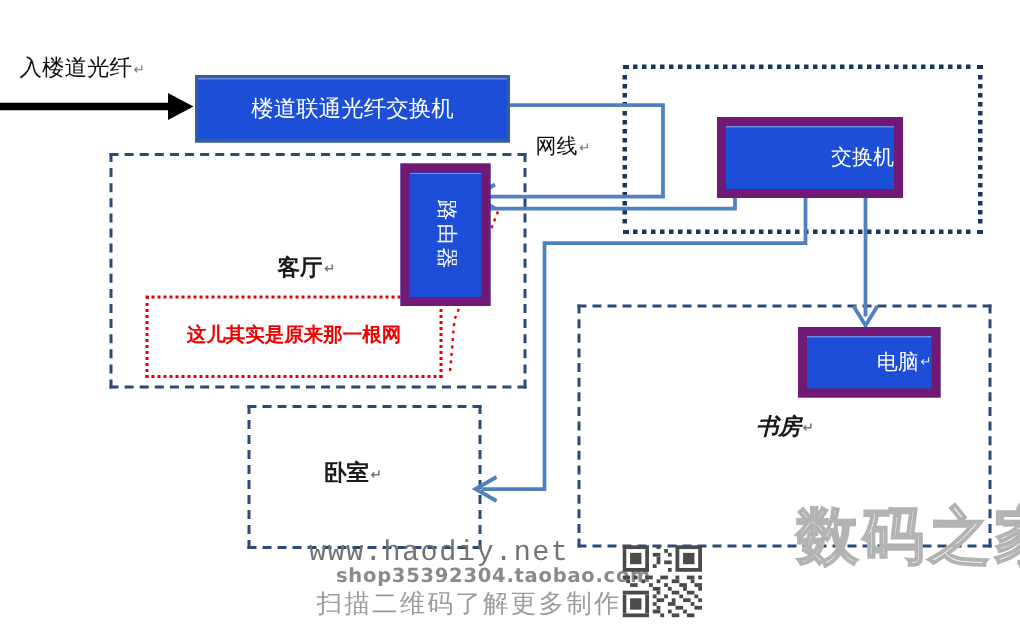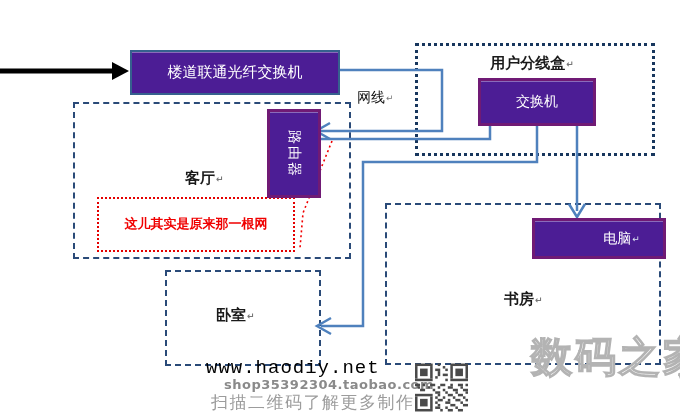--- a/index.html
+++ b/index.html
@@ -7,76 +7,76 @@
        font-family:"DejaVu Sans","Liberation Sans",sans-serif;}
   .canvas{position:relative;width:680px;height:420px;background:#fff;}
 
   
   .room{position:absolute;background:transparent;z-index:1;}
   .room.dash{border:2px dashed #2a4a78;}
   .room.dots{border:3px dotted #17365d;}
   .room-label{position:absolute;font-size:15px;font-weight:bold;color:#1a1a1a;z-index:3;white-space:nowrap;}
 
   
-  .node{position:absolute;background:#4c1d95;color:#ffffff;display:flex;
+  .node{position:absolute;background:#1d4ed8;color:#ffffff;display:flex;
         align-items:center;justify-content:center;z-index:10;
         box-shadow:inset 0 1px 0 rgba(255,255,255,.35);}
   .node.thin{border:2px solid #36618e;font-size:15px;}
-  .node.thick{border:3px solid #701a75;font-size:14px;}
+  .node.thick{border:6px solid #701a75;font-size:14px;justify-content:flex-end;}
   .vtext{transform:rotate(90deg);white-space:nowrap;letter-spacing:2px;font-size:14px;}
 
   
   .lbl{position:absolute;color:#111;white-space:nowrap;z-index:4;}
   .ret{font-size:9px;color:#777;margin-left:1px;vertical-align:1px;}
 
   
   .note{position:absolute;left:97px;top:197px;width:194px;height:51px;
         border:2px dotted #e40000;z-index:6;display:flex;flex-direction:column;
         align-items:center;justify-content:center;gap:32px;}
   .note div{color:#f00000;font-weight:bold;font-size:13px;line-height:1.55;white-space:nowrap;}
 
   
   svg.wires{position:absolute;left:0;top:0;z-index:5;pointer-events:none;}
 
   
   .wm{position:absolute;z-index:20;white-space:nowrap;}
   .wm-site{left:206px;top:357px;font-family:"Liberation Mono","DejaVu Sans Mono",monospace;
-           font-size:19px;color:#000000;letter-spacing:1px;}
+           font-size:19px;color:#737373;letter-spacing:1px;}
   .wm-shop{left:224px;top:377px;font-size:13px;font-weight:bold;color:#8a8a8a;letter-spacing:.5px;}
   .wm-scan{left:211px;top:391px;font-size:17px;color:#9c9c9c;letter-spacing:1.5px;}
   .wm-cn{left:531px;top:330px;font-size:41px;font-weight:bold;letter-spacing:3px;
          color:rgba(255,255,255,.55);-webkit-text-stroke:1.3px #b3b3b3;}
   .wm-en{left:542px;top:369px;font-size:25px;font-weight:bold;font-style:italic;
          color:rgba(255,255,255,.55);-webkit-text-stroke:1.2px #b3b3b3;
          font-family:"Liberation Sans",sans-serif;}
   .qr{position:absolute;left:415px;top:363px;z-index:21;}
 </style>
 </head>
 <body>
 
 <div class="canvas">
 
+  <div class="lbl" style="left:13px;top:36px;font-size:15px;">
+    <span>入楼道光纤</span><span class="ret">↵</span>
+  </div>
 
   <div class="room dash" style="left:73px;top:102px;width:274px;height:153px;"></div>
   <div class="room-label" style="left:185px;top:169px;">
     <span>客厅</span><span class="ret">↵</span>
   </div>
 
   <div class="room dots" style="left:415px;top:43px;width:234px;height:107px;"></div>
-  <div class="room-label" style="left:415px;top:54px;width:234px;text-align:center;">
-    <span>用户分线盒</span><span class="ret">↵</span>
-  </div>
 
   <div class="room dash" style="left:165px;top:270px;width:152px;height:92px;"></div>
   <div class="room-label" style="left:216px;top:306px;">
     <span>卧室</span><span class="ret">↵</span>
   </div>
 
   <div class="room dash" style="left:385px;top:203px;width:272px;height:158px;"></div>
-  <div class="room-label" style="left:504px;top:290px;">
+  <div class="room-label" style="left:504px;top:275px;font-style:italic;">
     <span>书房</span><span class="ret">↵</span>
   </div>
 
   <div class="lbl" style="left:357px;top:89px;font-size:14px;">
     <span>网线</span><span class="ret">↵</span>
   </div>
 
   <div class="note">
     <div>这儿其实是原来那一根网</div>
   </div>
@@ -117,21 +117,21 @@
   </div>
 
   <div class="node thick" style="left:478px;top:78px;width:112px;height:42px;">
     <span>交换机</span>
   </div>
 
   <div class="node thick" style="left:267px;top:109px;width:48px;height:83px;">
     <span class="vtext">路由器</span>
   </div>
 
-  <div class="node thick" style="left:532px;top:218px;width:83px;height:35px;padding-left:45px;">
+  <div class="node thick" style="left:532px;top:218px;width:83px;height:35px;">
     <span>电脑</span>
       <span class="ret" style="color:#dce6f2">↵</span>
   </div>
 
   <div class="wm wm-site">www.haodiy.net</div>
   <div class="wm wm-shop">shop35392304.taobao.com</div>
   <div class="wm wm-scan">扫描二维码了解更多制作</div>
   <div class="wm wm-cn">数码之家</div>
 
   <svg class="qr" width="53" height="49" viewBox="0 0 21 19" fill="#4a4a4a">

